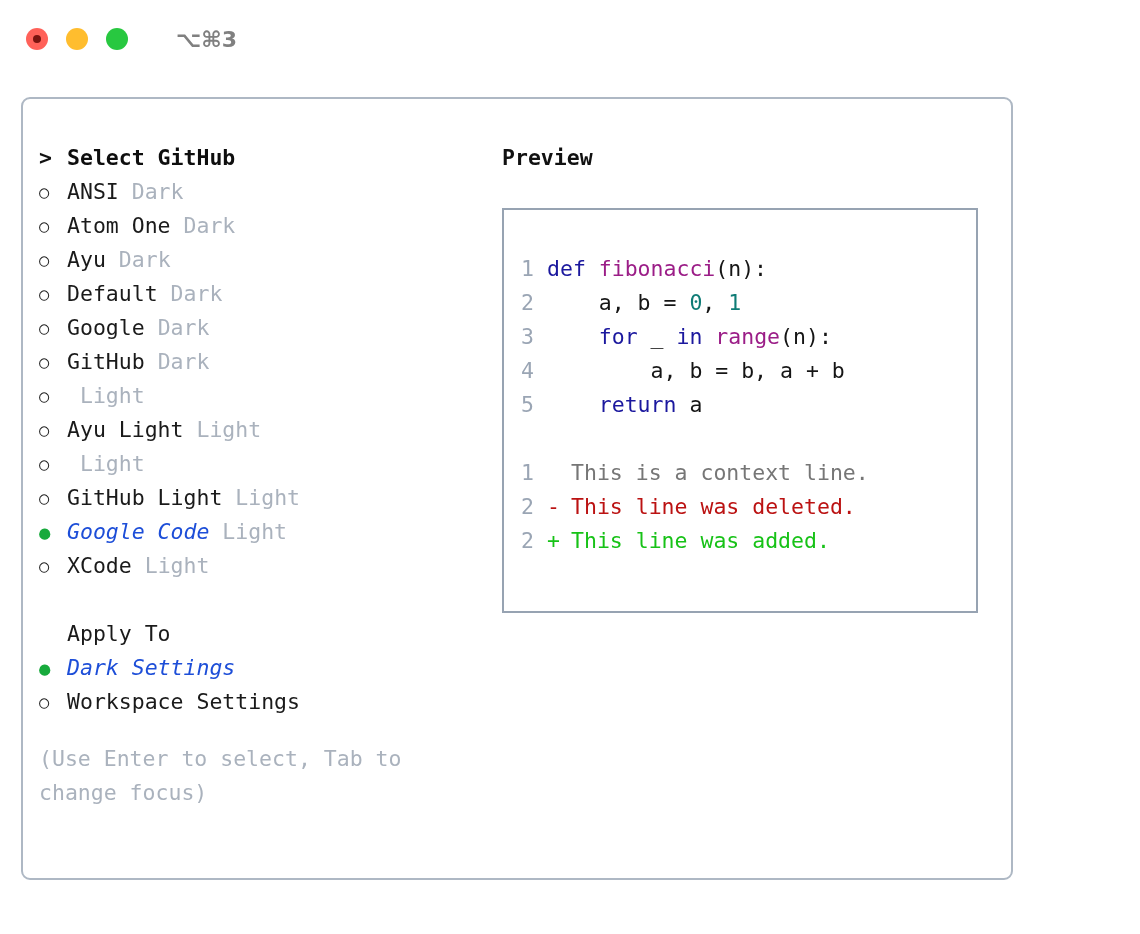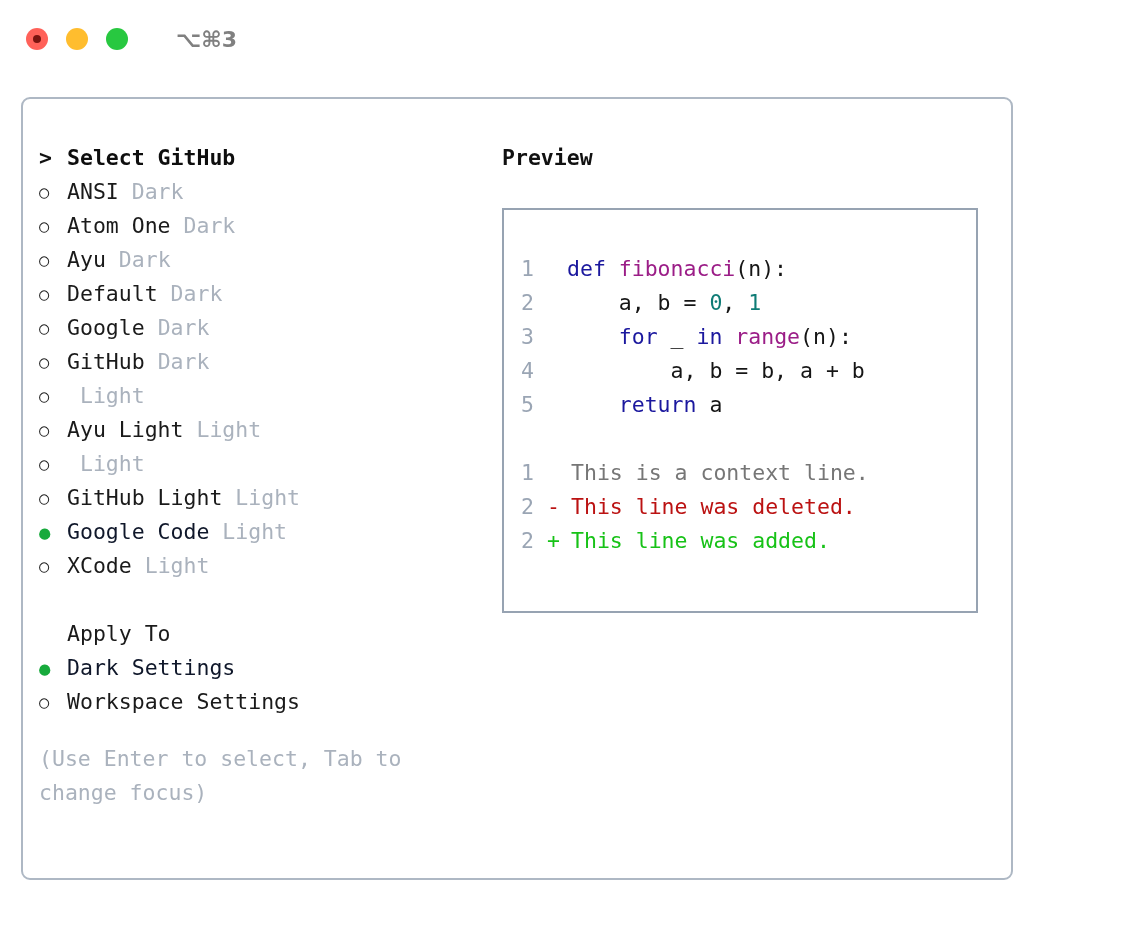--- a/index.html
+++ b/index.html
@@ -108,21 +108,21 @@
   .marker.hollow {
     color: #222222;
     font-size: 17px;
   }
   .marker.filled {
     color: #17aa3c;
     font-size: 19px;
   }
   .label      { color: #1a1a1a; }
   .label.bold { font-weight: bold; color: #0e0e0e; }
-  .label.sel  { color: #0f172a; }
+  .label.sel  { color: #1d4ed8; font-style: italic; }
   .variant    { color: #aab2bd; }
 
   .spacer { height: 34px; }
 
   .hint {
     margin-top: 23px;
     font-size: 21.5px;
     color: #aab2bd;
     line-height: 34px;
     width: 400px;
@@ -161,21 +161,21 @@
     width: 26px;
     flex: 0 0 26px;
     color: #9aa5b4;
     text-align: left;
   }
   .diffmark {
     width: 24px;
     flex: 0 0 24px;
     text-align: left;
   }
-  .code-body { color: #151515; margin-left: 20px; }
+  .code-body { color: #151515; }
 
   .kw  { color: #1b189e; }
   .fn  { color: #9b1d87; }
   .num { color: #0f7c76; }
   .pn  { color: #151515; }
 
   .gap { height: 34px; }
 
   .ctx { color: #767676; }
   .del { color: #bb1212; }

